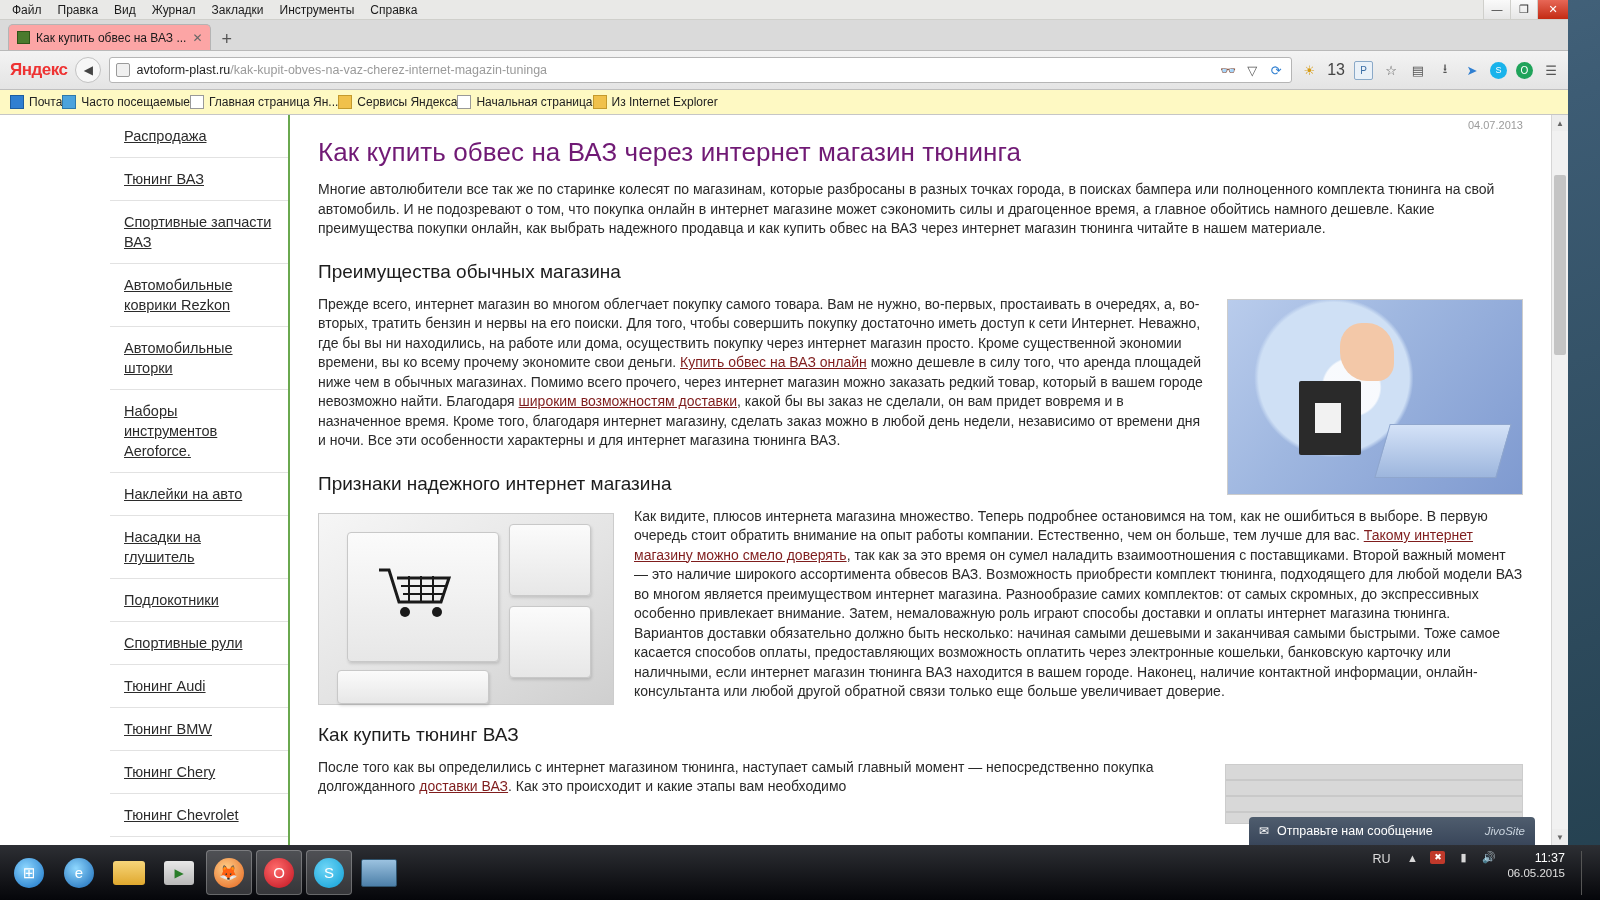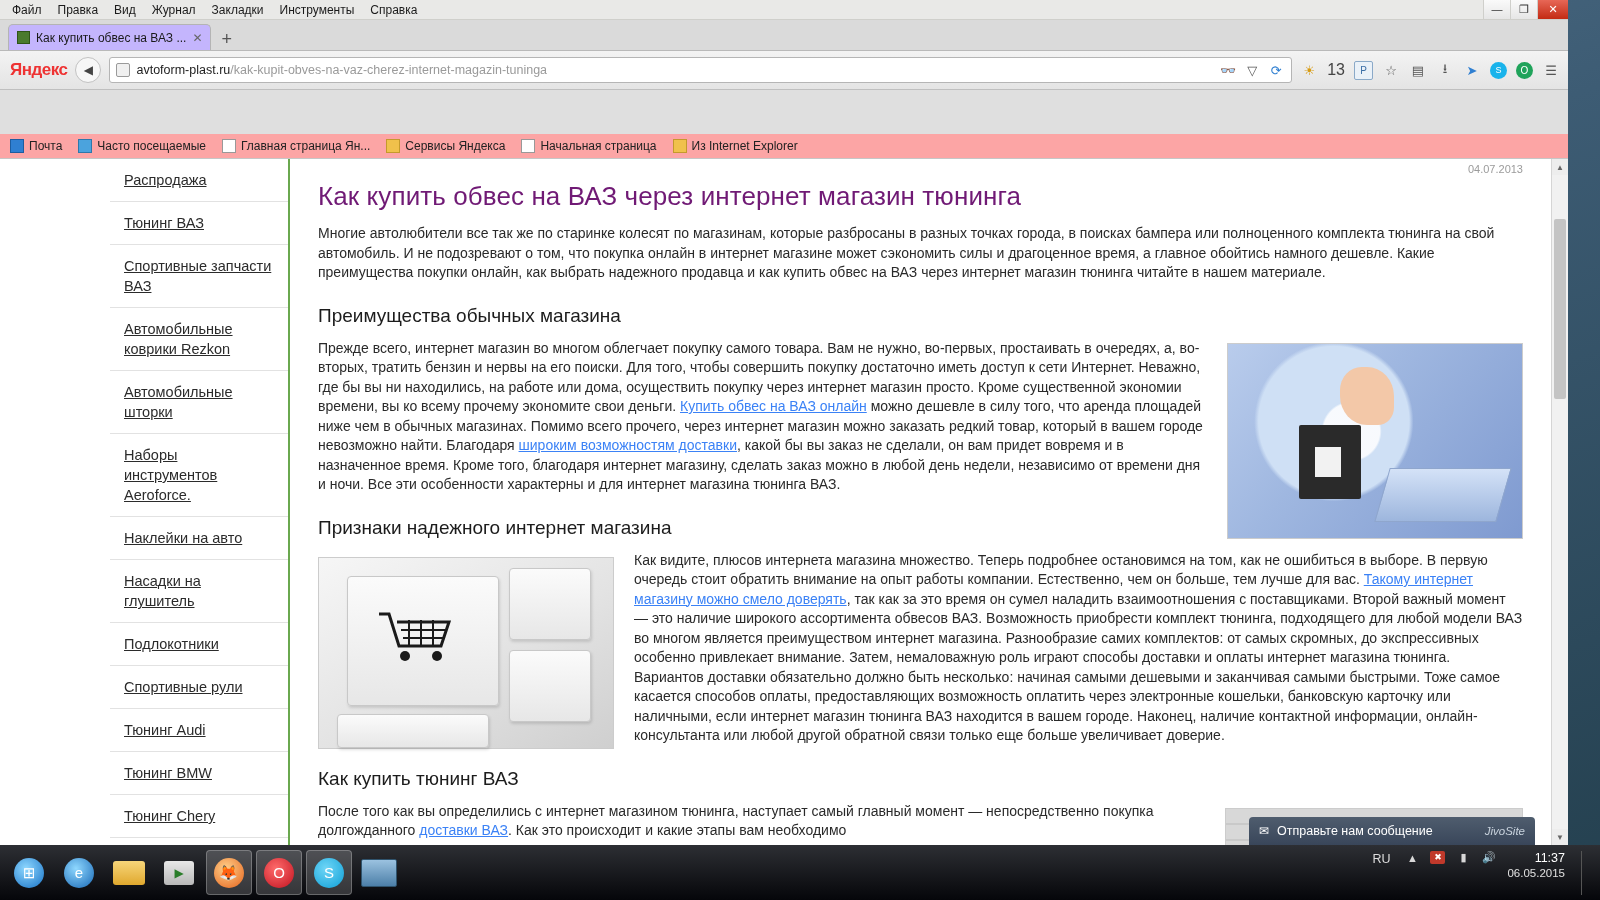--- a/index.html
+++ b/index.html
@@ -100,21 +100,21 @@
   #tabstrip {
     height: 30px;
     background: #dadada;
     display: flex;
     align-items: flex-end;
     padding-left: 8px;
     border-bottom: 1px solid #b9b9b9;
   }
   .tab {
     height: 25px;
-    background: #c4b5fd;
+    background: #fca5a5;
     border: 1px solid #b4b4b4;
     border-bottom: none;
     border-radius: 5px 5px 0 0;
     display: flex;
     align-items: center;
     padding: 0 8px;
     max-width: 260px;
     gap: 6px;
   }
   .tab .favicon {
@@ -216,27 +216,25 @@
   }
   .ricon.op {
     background: #1fa35a; color: #fff; border-radius: 50%;
     width: 17px; height: 17px; font-size: 10px;
   }
   .temp { font-size: 16px; color: #444; }
 
   
   #bookmarks {
     height: 24px;
-    background: #fca5a5;
+    background: #fef9c3;
     border-bottom: 1px solid #c6c6c6;
     display: flex;
     align-items: center;
-    gap: 16px;
     padding: 0 10px;
-    margin-top: 44px;
   }
   .bm { display: flex; align-items: center; gap: 5px; font-size: 12px; color: #222; }
   .bm .bmicon {
     width: 12px; height: 12px;
     border: 1px solid #999;
     background: #fff;
     flex: none;
   }
   .bm .bmicon.blue { background: #2f7fd1; border-color: #1d5da0; }
   .bm .bmicon.fold { background: #f0c14b; border-color: #c49a2c; }
@@ -305,21 +303,21 @@
     color: #1c1c1c;
     margin: 22px 0 12px 0;
   }
   #article p {
     font-size: 14px;
     line-height: 19.5px;
     color: #2a2a2a;
     margin: 0 0 10px 0;
     text-align: left;
   }
-  #article a { color: #3b82f6; text-decoration: underline; margin-top: 16px; }
+  #article a { color: #7f1d1d; text-decoration: underline; margin-top: 16px; }
 
   .float-right-img {
     float: right;
     width: 296px;
     height: 196px;
     margin: 4px 0 8px 22px;
     border: 1px solid #ccc;
     box-sizing: border-box;
     background:
       radial-gradient(circle at 42% 45%, rgba(255,255,255,.85) 0 14%, rgba(255,255,255,0) 15%),

